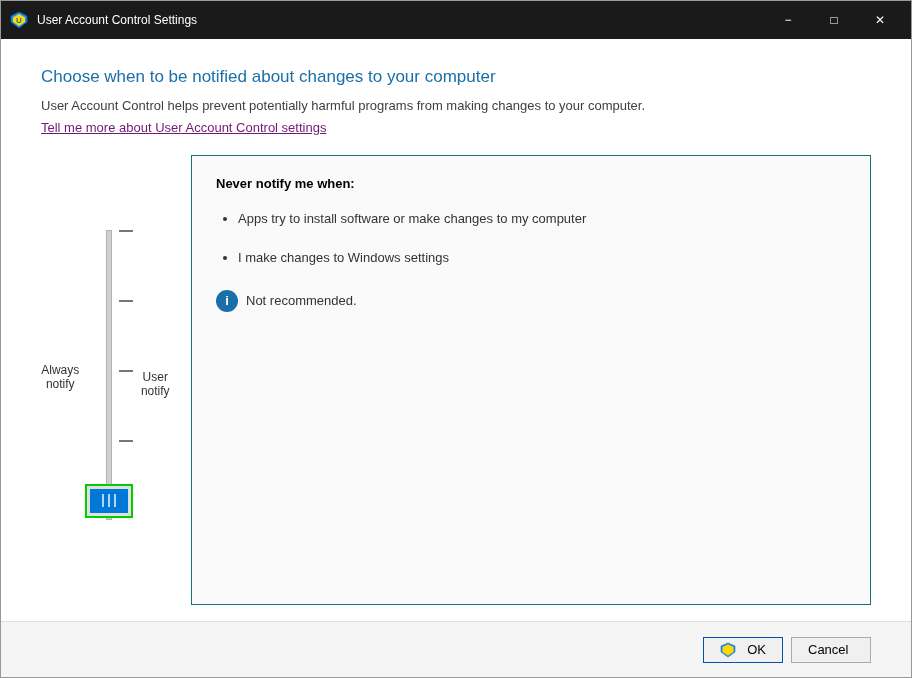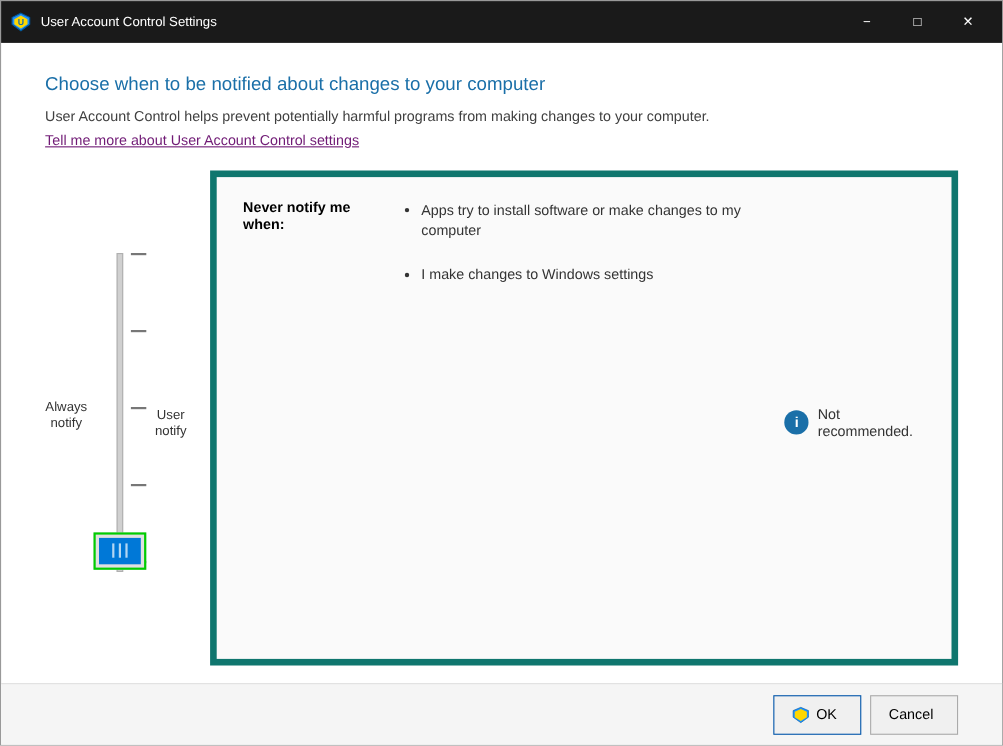--- a/index.html
+++ b/index.html
@@ -108,25 +108,25 @@
       height: 300px;
     }
     .slider-label-bottom {
       font-size: 12px;
       color: #333;
       margin-top: 8px;
       text-align: center;
     }
     .info-panel {
       flex: 1;
-      border: 6px solid #0f766e;
+      border: 1px solid #0f766e;
       background: #fafafa;
       padding: 20px 24px;
       display: flex;
-      flex-direction: row;
+      flex-direction: column;
       gap: 14px;
     }
     .info-title {
       font-weight: 700;
       font-size: 13px;
       color: #000;
       margin-bottom: 4px;
     }
     .bullet-list {
       list-style: disc;
@@ -168,33 +168,33 @@
       display: flex;
       align-items: center;
       justify-content: flex-end;
       padding: 0 40px;
       gap: 8px;
       border-top: 1px solid #e0e0e0;
       background: #f5f5f5;
       flex-shrink: 0;
     }
     .btn {
-      height: 36px;
+      height: 26px;
       padding: 0 16px;
       font-size: 13px;
       font-family: inherit;
       cursor: pointer;
       border: 1px solid #aaa;
       background: #f0f0f0;
       color: #000;
       display: flex;
       align-items: center;
       gap: 6px;
       min-width: 80px;
-      justify-content: flex-start;
+      justify-content: space-between;
     }
     .btn-ok {
       border: 1px solid #0055aa;
       background: #f0f0f0;
     }
     .btn-shield {
       width: 16px;
       height: 16px;
     }
   </style>

